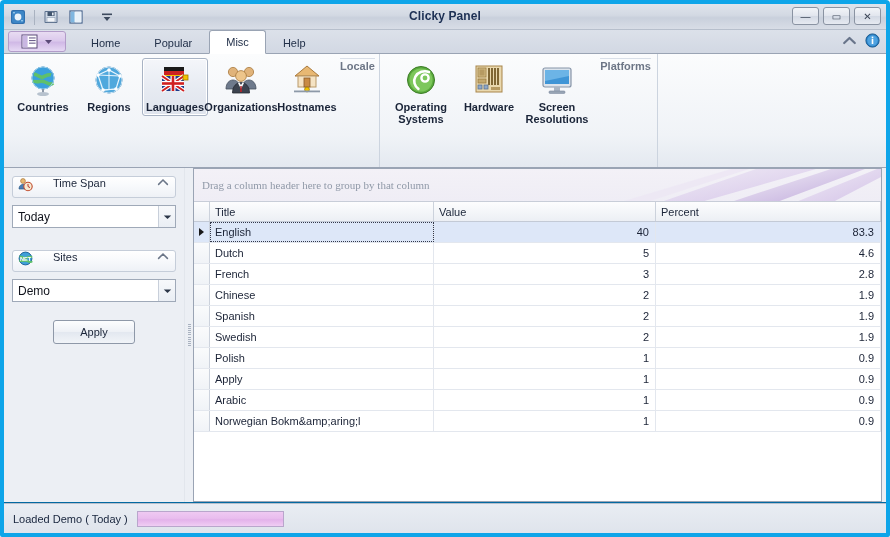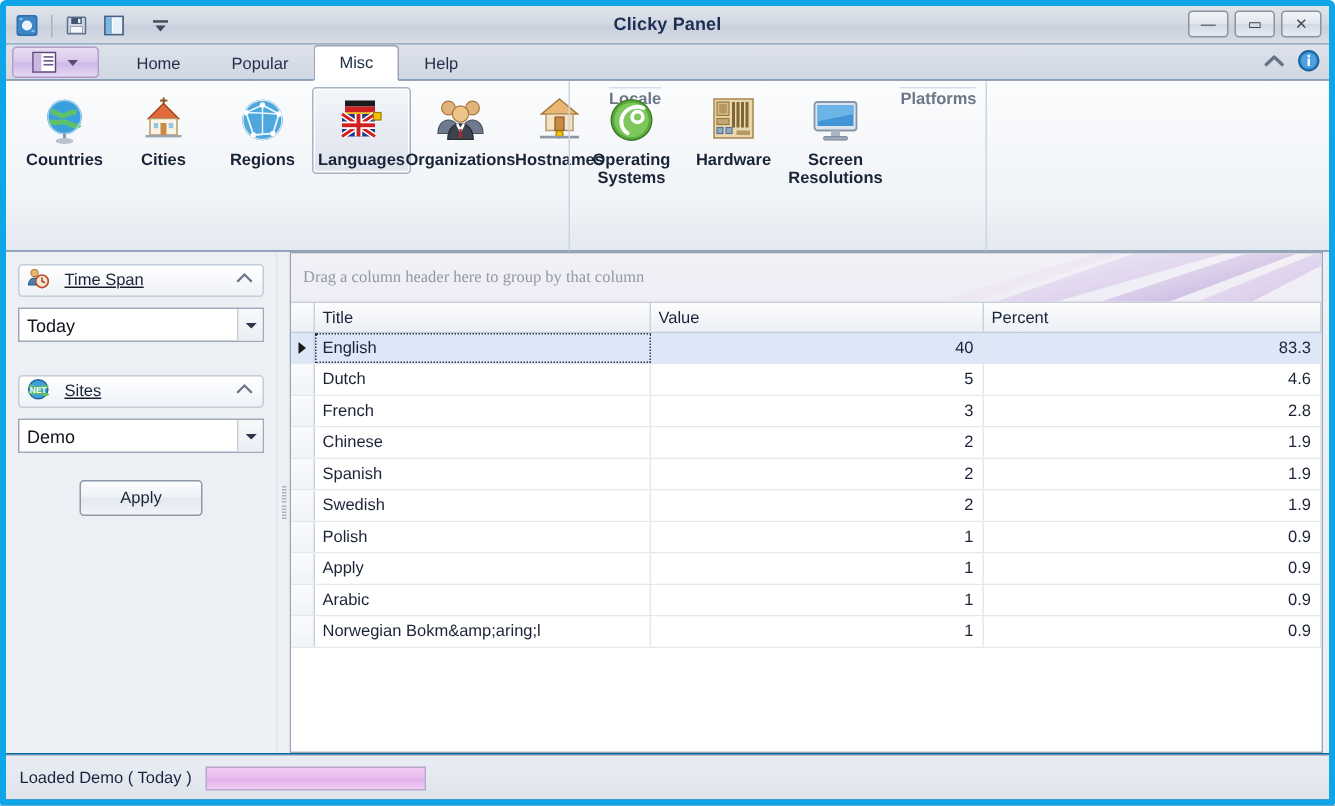--- a/index.html
+++ b/index.html
@@ -154,25 +154,24 @@
     width: 180px;
     background: #eceff4;
     padding: 8px 8px 0 8px;
     position: relative;
   }
   .panel-header {
     height: 22px;
     border: 1px solid #c5cdd9;
     border-radius: 3px;
     background: linear-gradient(to bottom, #ffffff 0%, #f6f8fb 55%, #eef1f6 100%);
-    display: flex; align-items: center;
+    display: flex; align-items: flex-start;
     padding: 0 6px 0 5px;
-    gap: 10px;
+    gap: 20px;
     margin-bottom: 7px;
-    text-decoration: underline;
   }
   .panel-header .ph-title { flex: 1; font-size: 11px; color: #1a2438; }
   .combo {
     height: 23px;
     border: 1px solid #9fa9b8;
     background: #ffffff;
     display: flex; align-items: center;
     padding-left: 5px;
     font-size: 12px;
     color: #10131c;
@@ -378,35 +377,20 @@
               <path d="M8 11c4 1 6 4 9 3s5-3 8-2" fill="none" stroke="#5fc06a" stroke-width="3.5"></path>
               <path d="M7 18c5 2 8-1 12 1s6 3 8 1" fill="none" stroke="#5fc06a" stroke-width="3.5"></path>
               <ellipse cx="17" cy="15" rx="11" ry="11" fill="none" stroke="#9fd6f2" stroke-width="1"></ellipse>
               <rect x="16" y="26" width="2" height="5" fill="#8b98a8"></rect>
               <ellipse cx="17" cy="31" rx="6" ry="2" fill="#b7c2ce"></ellipse>
             </svg>
           </span>
           <span class="rlabel">Countries</span>
         </div>
 
-        <div class="rbtn">
-          <span class="ricon">
-            <svg width="34" height="34" viewBox="0 0 34 34">
-              <rect x="16.4" y="2" width="1.4" height="5" fill="#8a5a2b"></rect>
-              <rect x="14.6" y="3.4" width="5" height="1.3" fill="#8a5a2b"></rect>
-              <path d="M17 6 L27 16 L7 16 Z" fill="#e06a3a" stroke="#a8431c" stroke-width="1"></path>
-              <rect x="8" y="16" width="18" height="11" fill="#fbf4e6" stroke="#b99a6b" stroke-width="1"></rect>
-              <rect x="15" y="19" width="4" height="8" fill="#c98a44"></rect>
-              <rect x="10.5" y="19" width="3" height="3.5" fill="#8fc6e8"></rect>
-              <rect x="20.5" y="19" width="3" height="3.5" fill="#8fc6e8"></rect>
-              <rect x="5" y="27" width="24" height="1.6" fill="#9aa5b2"></rect>
-            </svg>
-          </span>
-          <span class="rlabel">Cities</span>
-        </div>
 
         <div class="rbtn">
           <span class="ricon">
             <svg width="34" height="34" viewBox="0 0 34 34">
               <circle cx="17" cy="17" r="13" fill="#4fa8dd" stroke="#1f72ad" stroke-width="1"></circle>
               <circle cx="17" cy="17" r="13" fill="none" stroke="#cde8f8" stroke-width="1"></circle>
               <path d="M6 12 L17 7 L28 13 L24 26 L11 27 Z" fill="none" stroke="#e8f5fd" stroke-width="1.2"></path>
               <path d="M17 7 L17 27 M6 12 L28 13 M11 27 L24 26" fill="none" stroke="#e8f5fd" stroke-width="1"></path>
               <circle cx="17" cy="7" r="1.8" fill="#ffffff"></circle>
               <circle cx="6" cy="12" r="1.8" fill="#ffffff"></circle>

